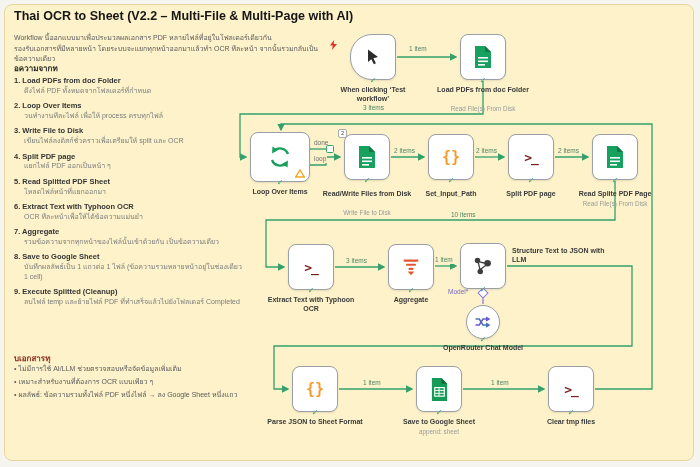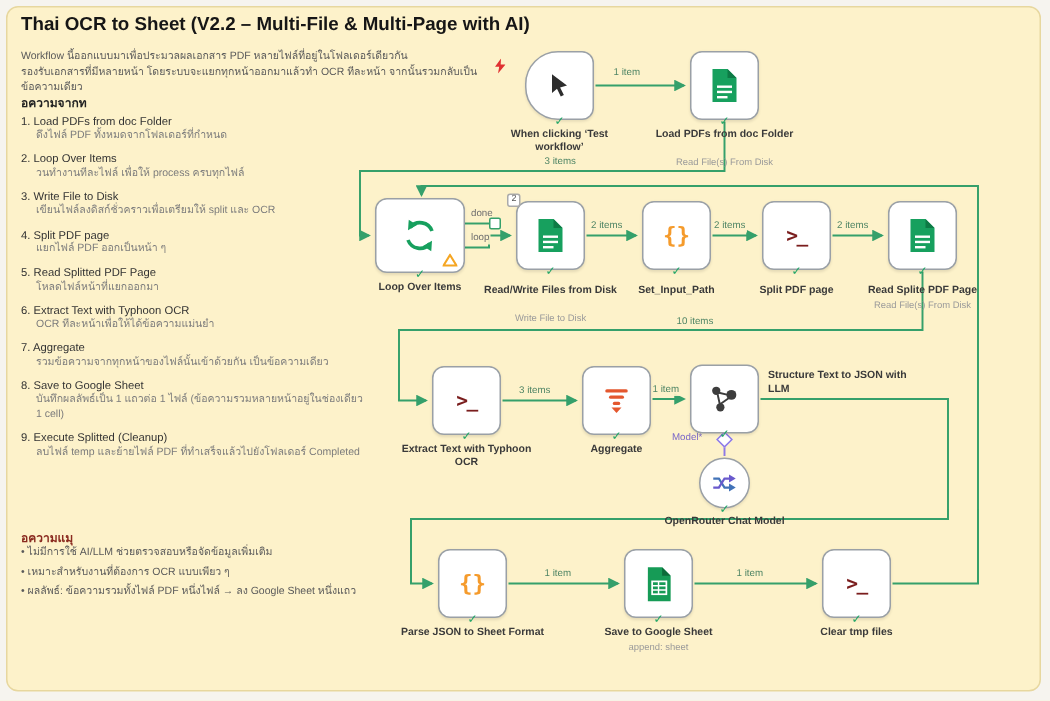--- a/index.html
+++ b/index.html
@@ -6,21 +6,21 @@
   .canvas{position:relative;width:700px;height:467px;overflow:hidden;
     font-family:"Liberation Sans","DejaVu Sans",sans-serif;}
   .sticky{position:absolute;left:4px;top:4px;width:690px;height:457px;
     background:#fdf2ca;border:1px solid #e7d79f;border-radius:8px;box-sizing:border-box;}
   .title{position:absolute;left:14px;top:9px;font-size:12.5px;font-weight:bold;color:#161616;}
   .intro{position:absolute;left:14px;top:33px;width:322px;font-size:7px;color:#5a5a5a;line-height:1.5;}
   .bolt{position:absolute;left:330px;top:36px;}
   .heading{position:absolute;font-size:8px;font-weight:bold;color:#222;}
   .steps{position:absolute;left:14px;top:76px;width:232px;}
   .step{margin-bottom:6px;}
-  .step-line{font-size:7.5px;font-weight:normal;color:#333;line-height:1.3;}
+  .step-line{font-size:7.5px;font-weight:bold;color:#333;line-height:1.3;}
   .step-desc{font-size:7px;color:#7c7c7c;line-height:1.35;padding-left:10px;}
   .notes-heading{position:absolute;left:14px;top:352px;font-size:8px;font-weight:bold;color:#8a2a1f;}
   .notes{position:absolute;left:14px;top:364px;width:250px;}
   .note-item{font-size:7px;color:#5a5a5a;line-height:1.4;margin-bottom:3px;}
   .note-item::before{content:"• ";color:#5a5a5a;}
   .edges{position:absolute;left:0;top:0;}
   .edge{fill:none;stroke:#35a06b;stroke-width:1.3;}
   .elabel{position:absolute;font-size:6.5px;color:#4f8565;background:rgba(253,242,202,.92);
     padding:0 1px;line-height:1.2;white-space:nowrap;}
   .port-label{color:#6f6f6f;}
@@ -79,42 +79,42 @@
     </div>
     <div class="step">
       <div class="step-line"><span>3.</span> <span>Write File to Disk</span></div>
       <div class="step-desc">เขียนไฟล์ลงดิสก์ชั่วคราวเพื่อเตรียมให้ split และ OCR</div>
     </div>
     <div class="step">
       <div class="step-line"><span>4.</span> <span>Split PDF page</span></div>
       <div class="step-desc">แยกไฟล์ PDF ออกเป็นหน้า ๆ</div>
     </div>
     <div class="step">
-      <div class="step-line"><span>5.</span> <span>Read Splitted PDF Page</span></div>
+      <div class="step-line"><span>5.</span> <span>Read Splitted PDF Sheet</span></div>
       <div class="step-desc">โหลดไฟล์หน้าที่แยกออกมา</div>
     </div>
     <div class="step">
       <div class="step-line"><span>6.</span> <span>Extract Text with Typhoon OCR</span></div>
       <div class="step-desc">OCR ทีละหน้าเพื่อให้ได้ข้อความแม่นยำ</div>
     </div>
     <div class="step">
       <div class="step-line"><span>7.</span> <span>Aggregate</span></div>
       <div class="step-desc">รวมข้อความจากทุกหน้าของไฟล์นั้นเข้าด้วยกัน เป็นข้อความเดียว</div>
     </div>
     <div class="step">
       <div class="step-line"><span>8.</span> <span>Save to Google Sheet</span></div>
       <div class="step-desc">บันทึกผลลัพธ์เป็น 1 แถวต่อ 1 ไฟล์ (ข้อความรวมหลายหน้าอยู่ในช่องเดียว 1 cell)</div>
     </div>
     <div class="step">
       <div class="step-line"><span>9.</span> <span>Execute Splitted (Cleanup)</span></div>
       <div class="step-desc">ลบไฟล์ temp และย้ายไฟล์ PDF ที่ทำเสร็จแล้วไปยังโฟลเดอร์ Completed</div>
     </div>
   </div>
 
-  <div class="notes-heading">อความแมุ</div>
+  <div class="notes-heading">บเอกสารทุ</div>
   <div class="notes">
     <div class="note-item">ไม่มีการใช้ AI/LLM ช่วยตรวจสอบหรือจัดข้อมูลเพิ่มเติม</div>
     <div class="note-item">เหมาะสำหรับงานที่ต้องการ OCR แบบเพียว ๆ</div>
     <div class="note-item">ผลลัพธ์: ข้อความรวมทั้งไฟล์ PDF หนึ่งไฟล์ → ลง Google Sheet หนึ่งแถว</div>
   </div>
 
   <svg class="edges" width="700" height="467">
     <defs>
       <marker id="arr" markerWidth="6" markerHeight="6" refX="5" refY="3" orient="auto">
         <path d="M0,0 L6,3 L0,6 z" fill="#35a06b"></path>

